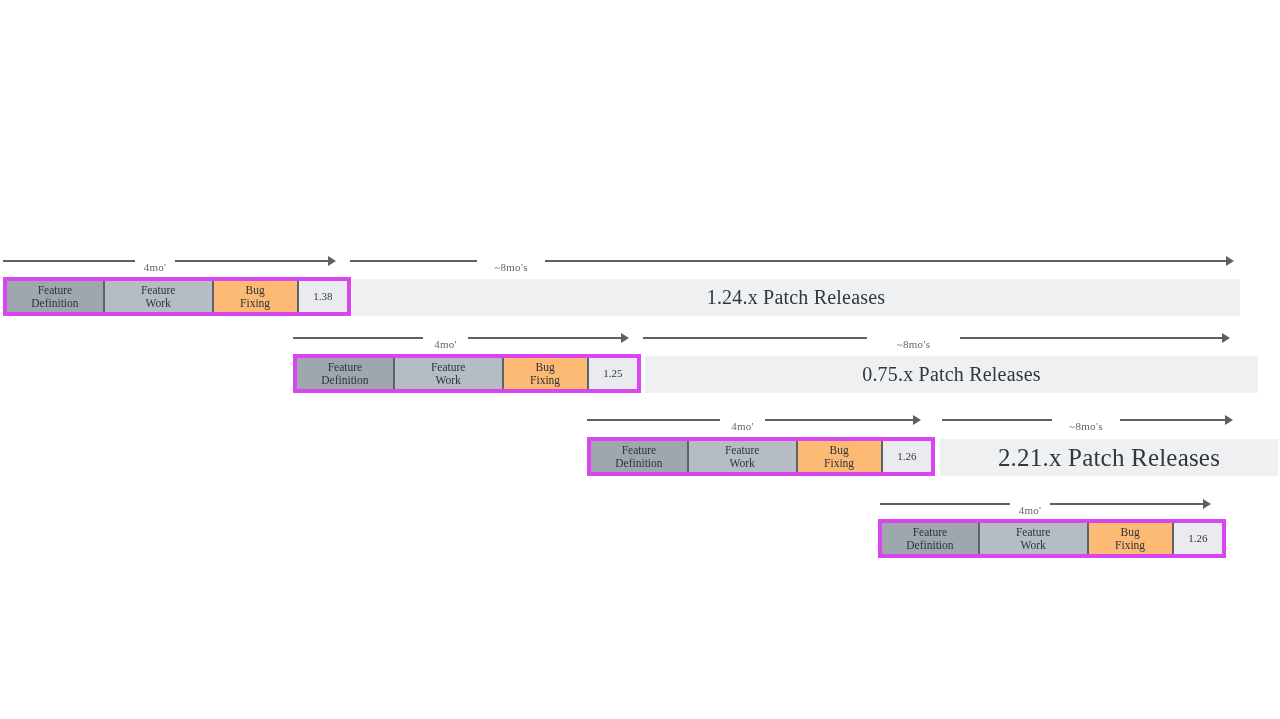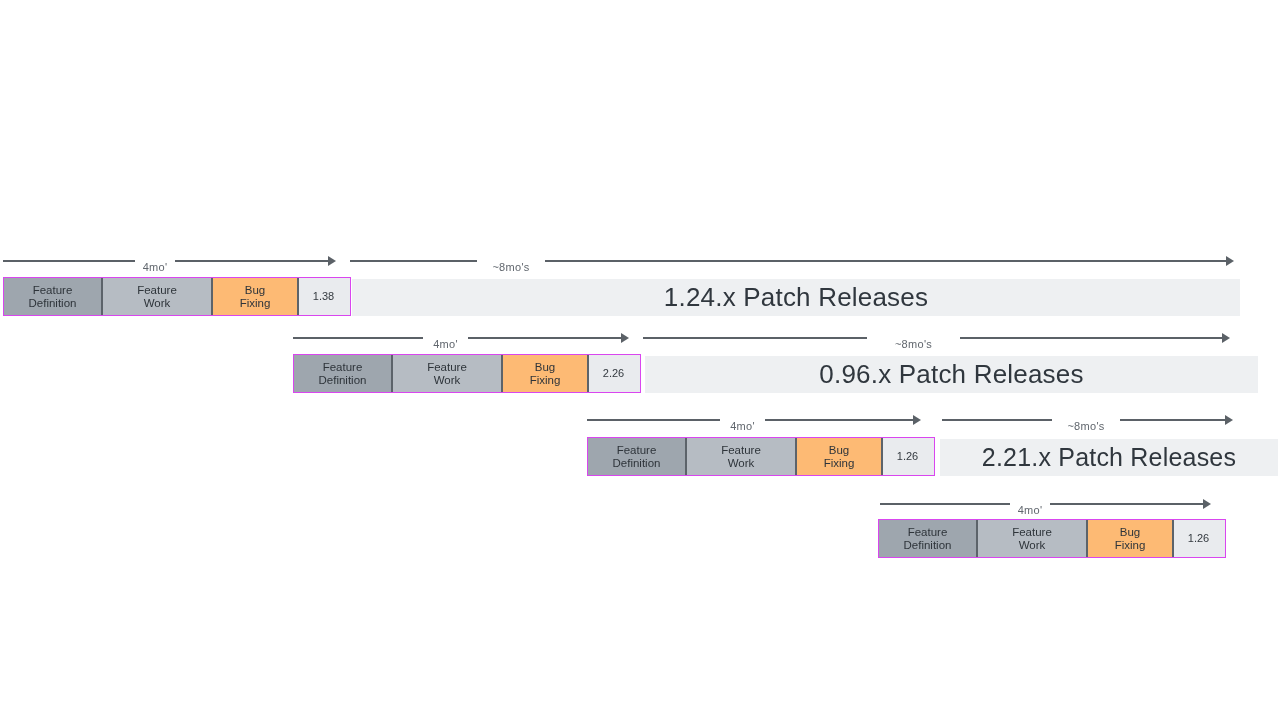--- a/index.html
+++ b/index.html
@@ -1,53 +1,53 @@
 <!DOCTYPE html>
 <html><head>
 <meta charset="utf-8">
 <style>
   html,body{margin:0;padding:0;background:#ffffff;}
   .canvas{
     position:relative;width:1280px;height:719px;background:#ffffff;
-    font-family:Liberation Sans, sans-serif;overflow:hidden;
+    font-family:Liberation Serif, serif;overflow:hidden;
   }
   
   .tl{position:absolute;height:24px;}
   .tl-line{position:absolute;top:7px;height:2px;background:#5b6167;}
   .tl-arrowhead::after{
     content:"";position:absolute;right:-6px;top:-4px;width:0;height:0;
     border-top:5px solid transparent;border-bottom:5px solid transparent;
     border-left:8px solid #5b6167;
   }
   .tl-label{
     position:absolute;top:8px;font-size:11px;line-height:13px;color:#60666d;
     text-align:center;letter-spacing:0.3px;white-space:nowrap;
   }
   
   .phase-group{
     position:absolute;display:flex;width:348px;height:39px;
-    border:1px solid #d946ef;box-sizing:border-box;background:#e9ebee;
+    border:4px solid #d946ef;box-sizing:border-box;background:#e9ebee;
   }
   .phase{
     border-left:2px solid #5c636a;box-sizing:border-box;
     display:flex;align-items:center;justify-content:center;
     text-align:center;font-size:11.5px;line-height:13px;color:#2e343a;
     white-space:pre-line;
   }
   .phase:first-child{border-left:none;}
   .phase.fd{width:97px;background:#9ea6ae;}
   .phase.fw{width:110px;background:#b6bcc3;}
   .phase.bf{width:86px;background:#fdba74;}
   .phase.ver{width:51px;background:#e9ebee;font-size:11px;color:#33393f;white-space:nowrap;}
   
   .patch-bar{
     position:absolute;height:37px;background:#eef0f2;
     display:flex;align-items:center;justify-content:center;
   }
-  .patch-text{font-size:26px;color:#30373e;letter-spacing:0.2px;white-space:nowrap;}
+  .patch-text{font-size:20px;color:#30373e;letter-spacing:0.2px;white-space:nowrap;}
 </style>
 </head>
 <body>
 
 <div class="canvas">
 
   <section>
     <div class="tl" style="left:3px;top:253px;width:327px;">
       <div class="tl-line" style="left:0;width:132px;"></div>
       <div class="tl-label" style="left:132px;width:40px;">4mo'</div>
@@ -86,25 +86,25 @@
       <div class="tl-line tl-arrowhead" style="left:317px;width:264px;"></div>
     </div>
     <div class="phase-group" style="left:293px;top:354px;">
       <div class="phase fd"><span>Feature
 Definition</span></div>
       <div class="phase fw"><span>Feature
 Work</span></div>
       <div class="phase bf"><span>Bug
 Fixing</span></div>
       <div class="phase ver">
-          <span>2.26</span>
+          <span>1.25</span>
         </div>
     </div>
     <div class="patch-bar" style="left:645px;top:356px;width:613px;">
-      <span class="patch-text">0.96.x Patch Releases</span>
+      <span class="patch-text">0.75.x Patch Releases</span>
     </div>
   </section>
 
   <section>
     <div class="tl" style="left:587px;top:412px;width:328px;">
       <div class="tl-line" style="left:0;width:133px;"></div>
       <div class="tl-label" style="left:133px;width:45px;">4mo'</div>
       <div class="tl-line tl-arrowhead" style="left:178px;width:150px;"></div>
     </div>
     <div class="tl" style="left:942px;top:412px;width:285px;">

